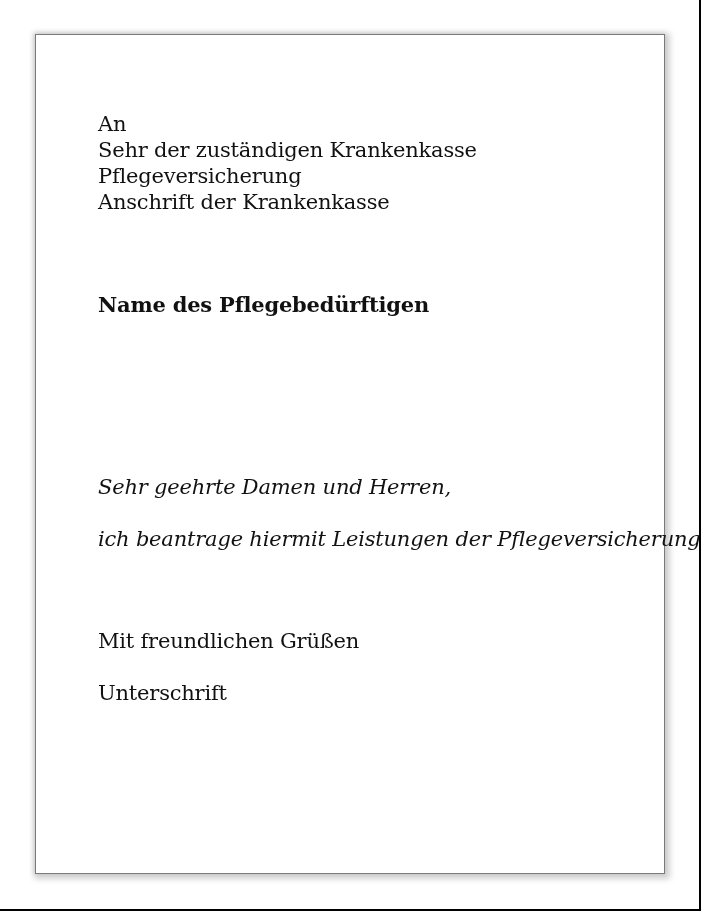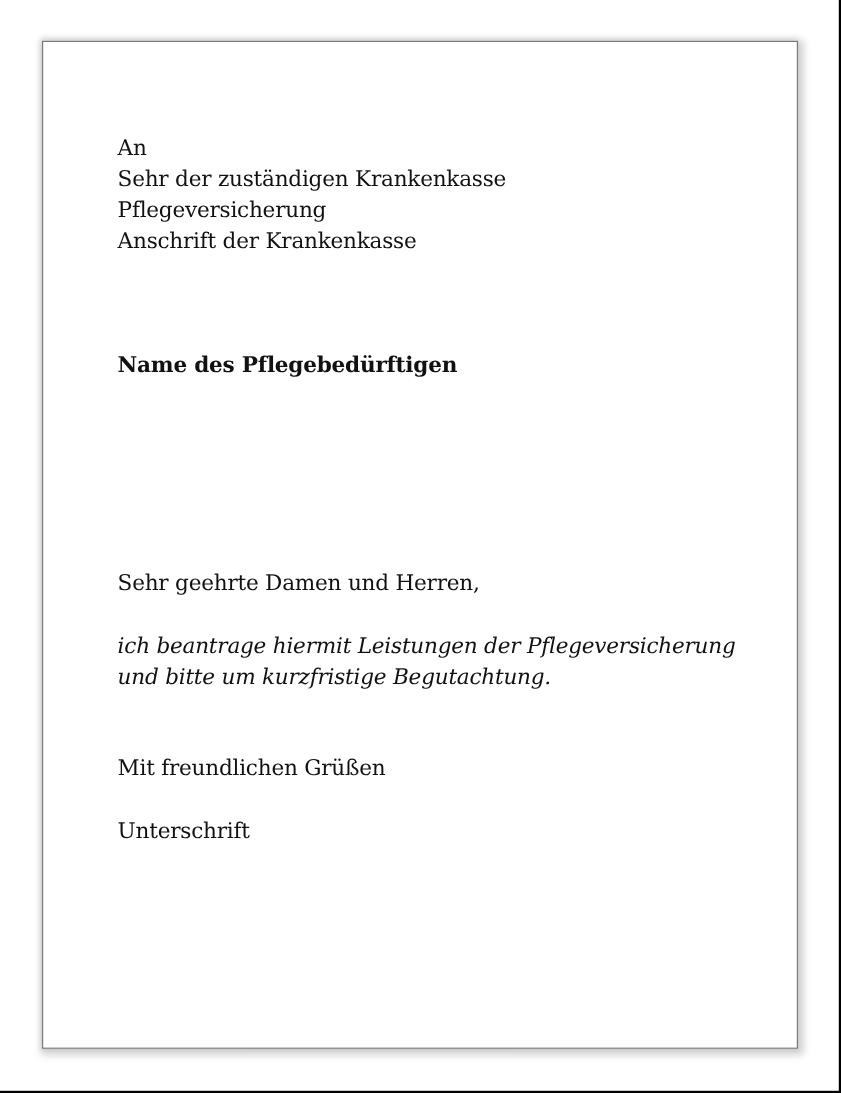--- a/index.html
+++ b/index.html
@@ -30,30 +30,30 @@
       width: 628px;
       height: 838px;
       background: #ffffff;
       border: 1px solid #7a7a7a;
       box-shadow: 2px 2px 6px 3px rgba(0,0,0,0.18), -1px -1px 4px 1px rgba(0,0,0,0.08);
     }
     .text-block {
       position: absolute;
       left: 62px;
       font-family: "DejaVu Serif", "Liberation Serif", serif;
-      font-size: 18px;
+      font-size: 21px;
       line-height: 26px;
       color: #111111;
       letter-spacing: -0.2px;
       white-space: nowrap;
     }
     .line { display: block; height: 26px; }
     #recipient { top: 76px; }
     #sender { top: 257px; font-weight: bold; }
-    #salutation { top: 439px; }
+    #salutation { top: 439px; font-style: italic; }
     #body { top: 491px; font-style: italic; }
     #closing { top: 593px; }
     #signature { top: 645px; }
   </style>
 </head>
 <body>
 
 <div class="viewport">
   <div class="page">
 
@@ -67,21 +67,20 @@
     <div class="text-block" id="sender">
       <span class="line">Name des Pflegebedürftigen</span>
     </div>
 
     <div class="text-block" id="salutation">
       <span class="line">Sehr geehrte Damen und Herren,</span>
     </div>
 
     <div class="text-block" id="body">
       <span class="line">ich beantrage hiermit Leistungen der Pflegeversicherung</span>
-      <span class="line">und bitte um kurzfristige Begutachtung.</span>
     </div>
 
     <div class="text-block" id="closing">
       <span class="line">Mit freundlichen Grüßen</span>
     </div>
 
     <div class="text-block" id="signature">
       <span class="line">Unterschrift</span>
     </div>
 

